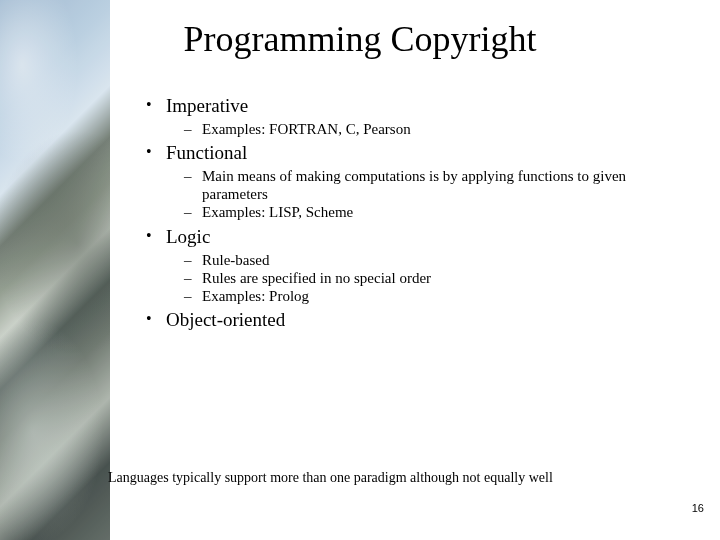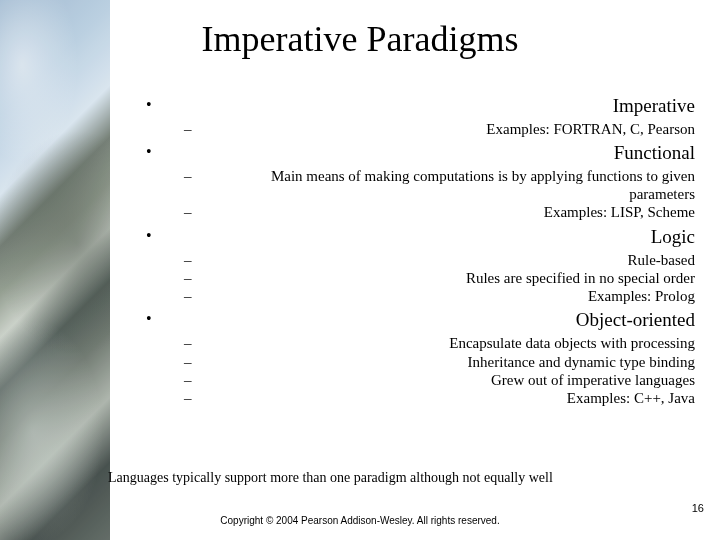--- a/index.html
+++ b/index.html
@@ -58,21 +58,20 @@
     font-size: 36px;
     font-weight: 400;
   }
   .body {
     position: absolute;
     top: 95px;
     left: 140px;
     width: 555px;
     font-size: 17px;
     line-height: 1.2;
-    text-align: right;
   }
   ul.top {
     margin: 0;
     padding: 0;
     list-style: none;
   }
   ul.top > li {
     position: relative;
     padding-left: 26px;
     margin-bottom: 2px;
@@ -130,21 +129,21 @@
   }
 </style>
 </head>
 <body>
 
 <div class="slide">
   <div class="bg-strip"></div>
 
   <div class="content">
 
-    <div class="title">Imperative Paradigms</div>
+    <div class="title">Programming Copyright</div>
 
     <div class="body">
       <ul class="top">
 
         <li>
           <span>Imperative</span>
           <ul class="sub">
             <li>Examples: FORTRAN, C, Pearson</li>
           </ul>
         </li>
@@ -161,30 +160,23 @@
           <span>Logic</span>
           <ul class="sub">
             <li>Rule-based</li>
             <li>Rules are specified in no special order</li>
             <li>Examples: Prolog</li>
           </ul>
         </li>
 
         <li>
           <span>Object-oriented</span>
-          <ul class="sub">
-            <li>Encapsulate data objects with processing</li>
-            <li>Inheritance and dynamic type binding</li>
-            <li>Grew out of imperative languages</li>
-            <li>Examples: C++, Java</li>
-          </ul>
         </li>
 
       </ul>
     </div>
 
     <div class="note">Languages typically support more than one paradigm although not equally well</div>
 
-    <div class="copyright">Copyright © 2004 Pearson Addison-Wesley. All rights reserved.</div>
     <div class="page-num">16</div>
 
   </div>
 </div>
 
 </body></html>

